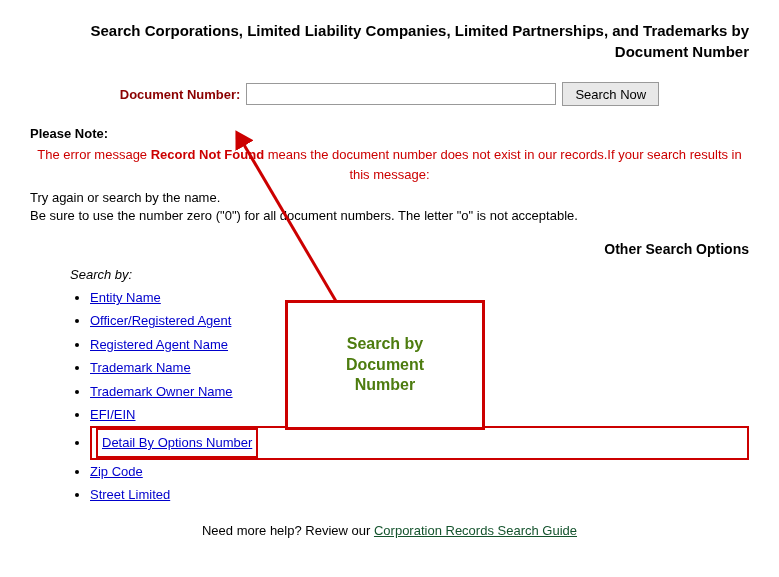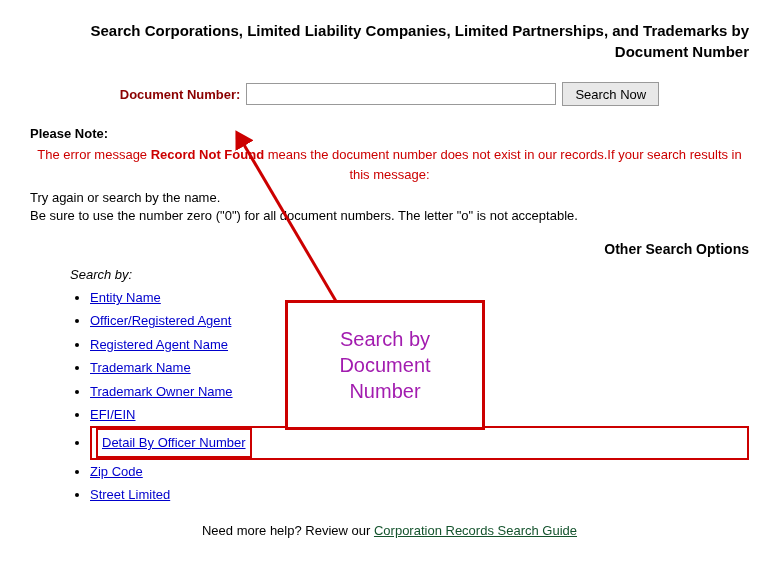--- a/index.html
+++ b/index.html
@@ -127,23 +127,23 @@
       top: 300px;
       left: 285px;
       width: 200px;
       height: 130px;
       display: flex;
       align-items: center;
       justify-content: center;
       text-align: center;
     }
     .red-box-text {
-      font-size: 20px;
-      font-weight: normal;
-      color: #a21caf;
+      font-size: 16px;
+      font-weight: bold;
+      color: #4d7c0f;
       line-height: 1.3;
     }
 
     
     .arrow-overlay {
       position: absolute;
       top: 0;
       left: 0;
       width: 779px;
       height: 577px;
@@ -186,21 +186,21 @@
 
   <ul class="search-links-list">
     <li><a href="#">Entity Name</a></li>
     <li><a href="#">Officer/Registered Agent</a></li>
     <li><a href="#">Registered Agent Name</a></li>
     <li><a href="#">Trademark Name</a></li>
     <li><a href="#">Trademark Owner Name</a></li>
     <li><a href="#">EFI/EIN</a></li>
     <li class="highlighted-item">
       <span class="list-highlight-box">
-        <a href="#">Detail By Officer Number</a>
+        <a href="#">Detail By Options Number</a>
       </span>
     </li>
     <li><a href="#">Zip Code</a></li>
     <li><a href="#">Street Limited</a></li>
   </ul>
 
   <div class="footer-help">
     <span>Need more help? Review our </span>
     <a href="#">Corporation Records Search Guide</a>
   </div>

